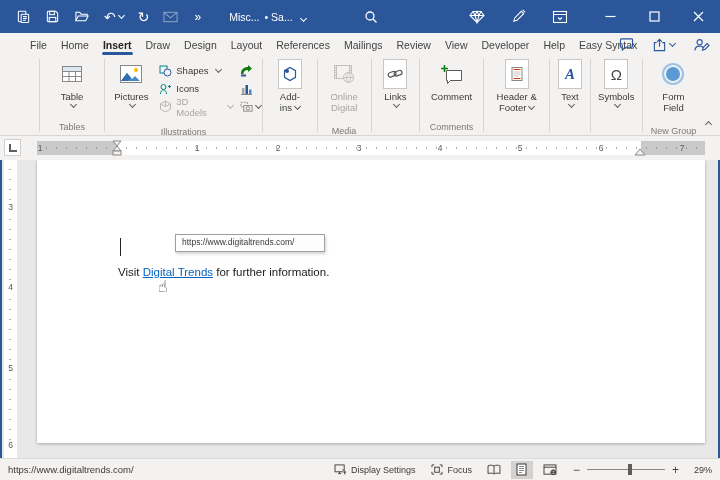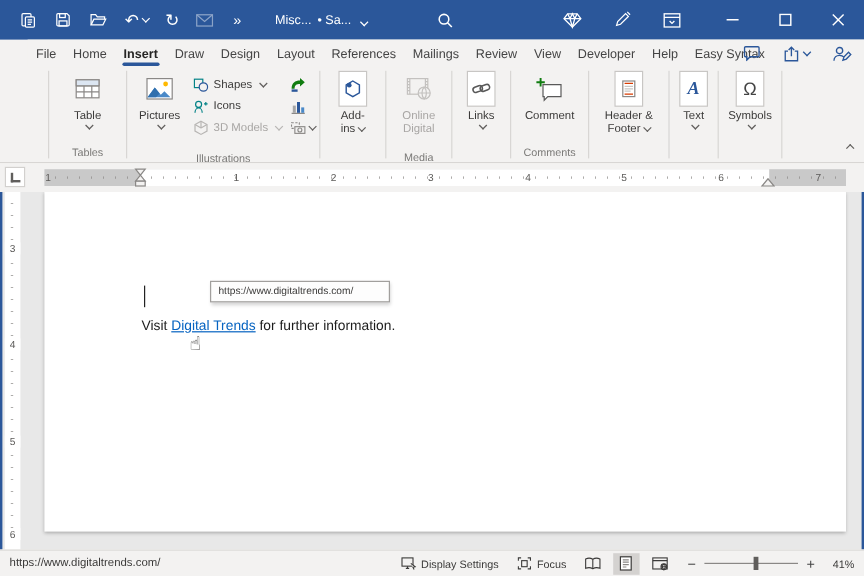--- a/index.html
+++ b/index.html
@@ -480,20 +480,35 @@
           <span class="l1">Symbols</span>
           <span class="l2">
               <span class="chev"></span>
             </span>
         </div>
       </div>
       <div class="rgrp-label"></div>
     </div>
     <div class="rsep"></div>
 
+    <div class="rgrp" style="width:60px;">
+      <div class="rgrp-content">
+        <div class="btn-lg">
+          <span class="bicon">
+            <svg width="24" height="24" viewBox="0 0 24 24">
+                <circle cx="12" cy="12" r="10" fill="none" stroke="#9dc3e6" stroke-width="2.2"></circle>
+                <circle cx="12" cy="12" r="7" fill="#5b9bd5"></circle>
+              </svg>
+          </span>
+          <span class="l1">Form</span>
+          <span class="l2">Field</span>
+        </div>
+      </div>
+      <div class="rgrp-label">New Group</div>
+    </div>
 
     <span class="collapse-chev"><span class="chev up"></span></span>
   </div>
 
   <div class="rulerband">
     <div class="tabsel">
         <span class="tabsel-L"></span>
       </div>
     <div class="hruler">
       <div class="hr-white"></div>
@@ -578,18 +593,18 @@
             <circle cx="11" cy="9" r="2.6" fill="#f3f2f1"></circle>
             <path d="M8.4 9 h5.2 M11 6.4 c-1.8 1.6 -1.8 3.6 0 5.2 c1.8-1.6 1.8-3.6 0-5.2"></path>
           </svg>
       </span>
       <div class="zoomer">
         <span class="zoom-sign">−</span>
         <span class="zoom-track">
             <span class="zoom-thumb"></span>
           </span>
         <span class="zoom-sign">+</span>
-        <span class="zoom-pct">41%</span>
+        <span class="zoom-pct">29%</span>
       </div>
     </div>
   </div>
 
 </div>
 
 </body></html>

